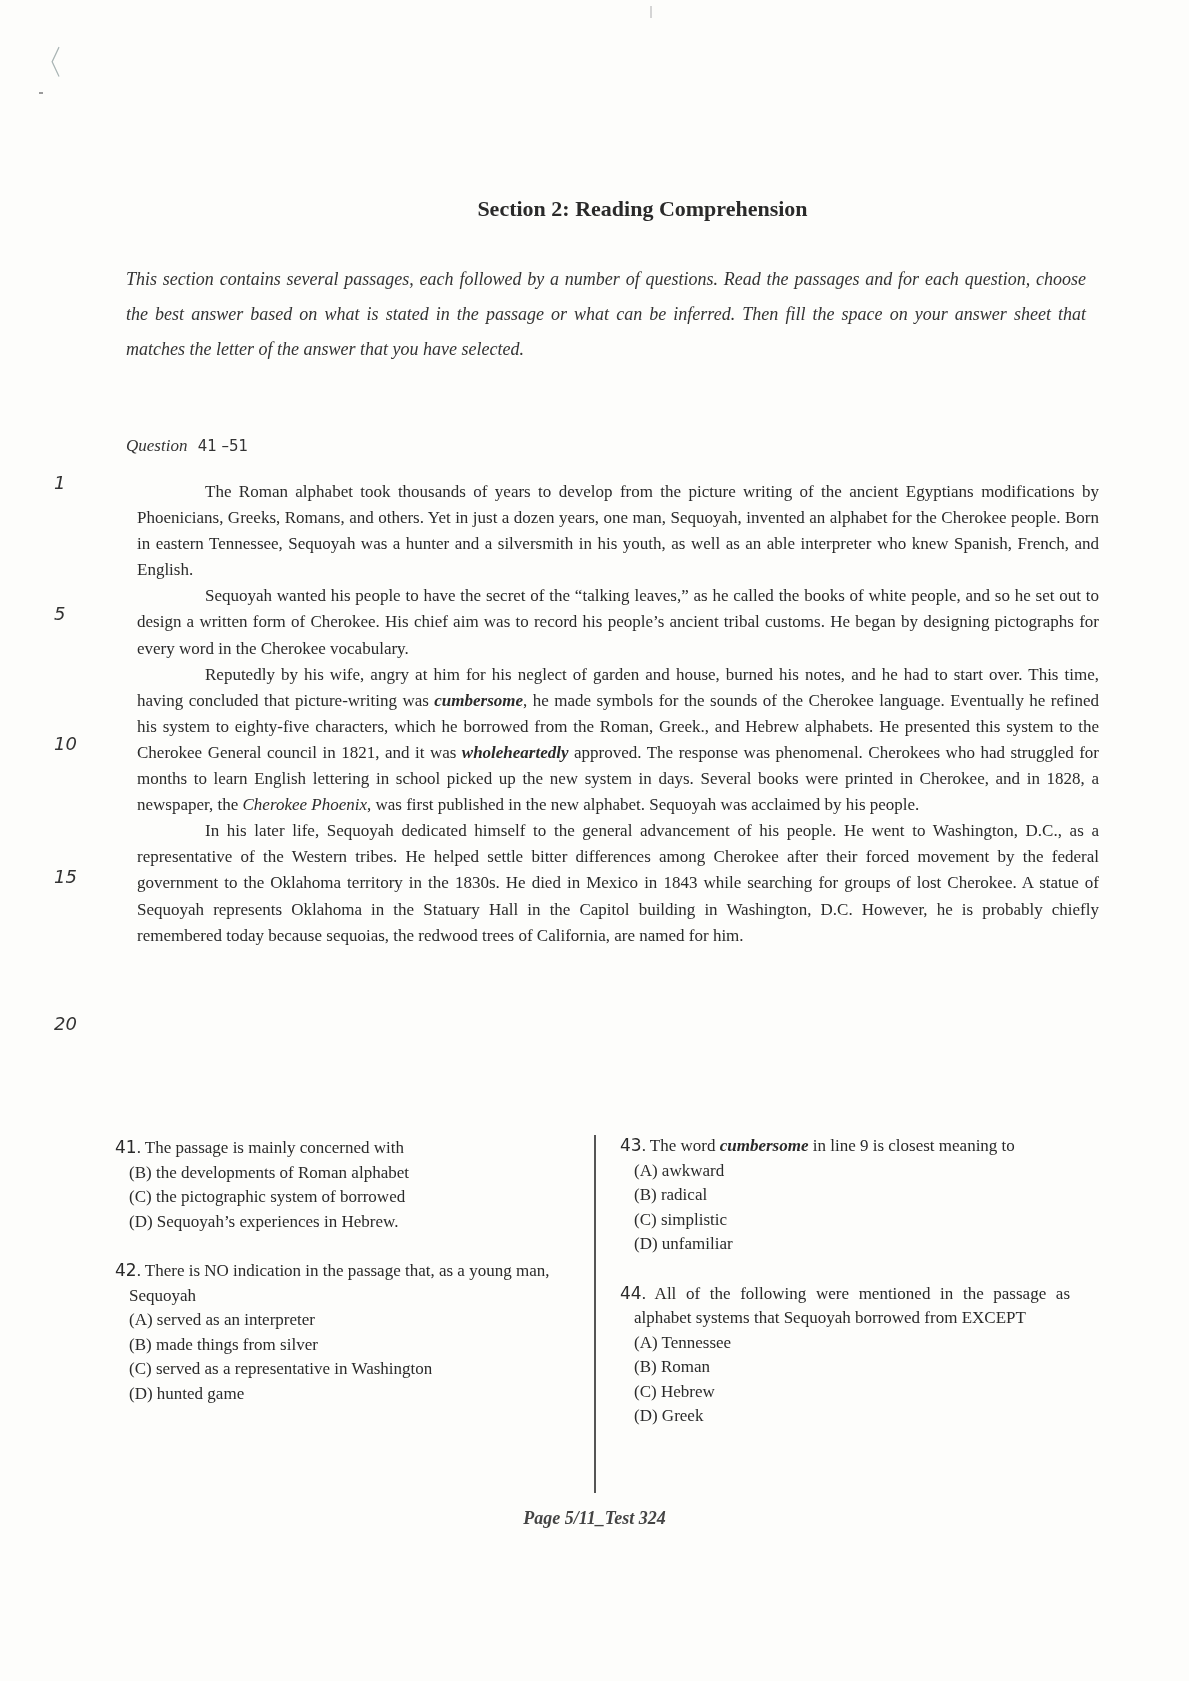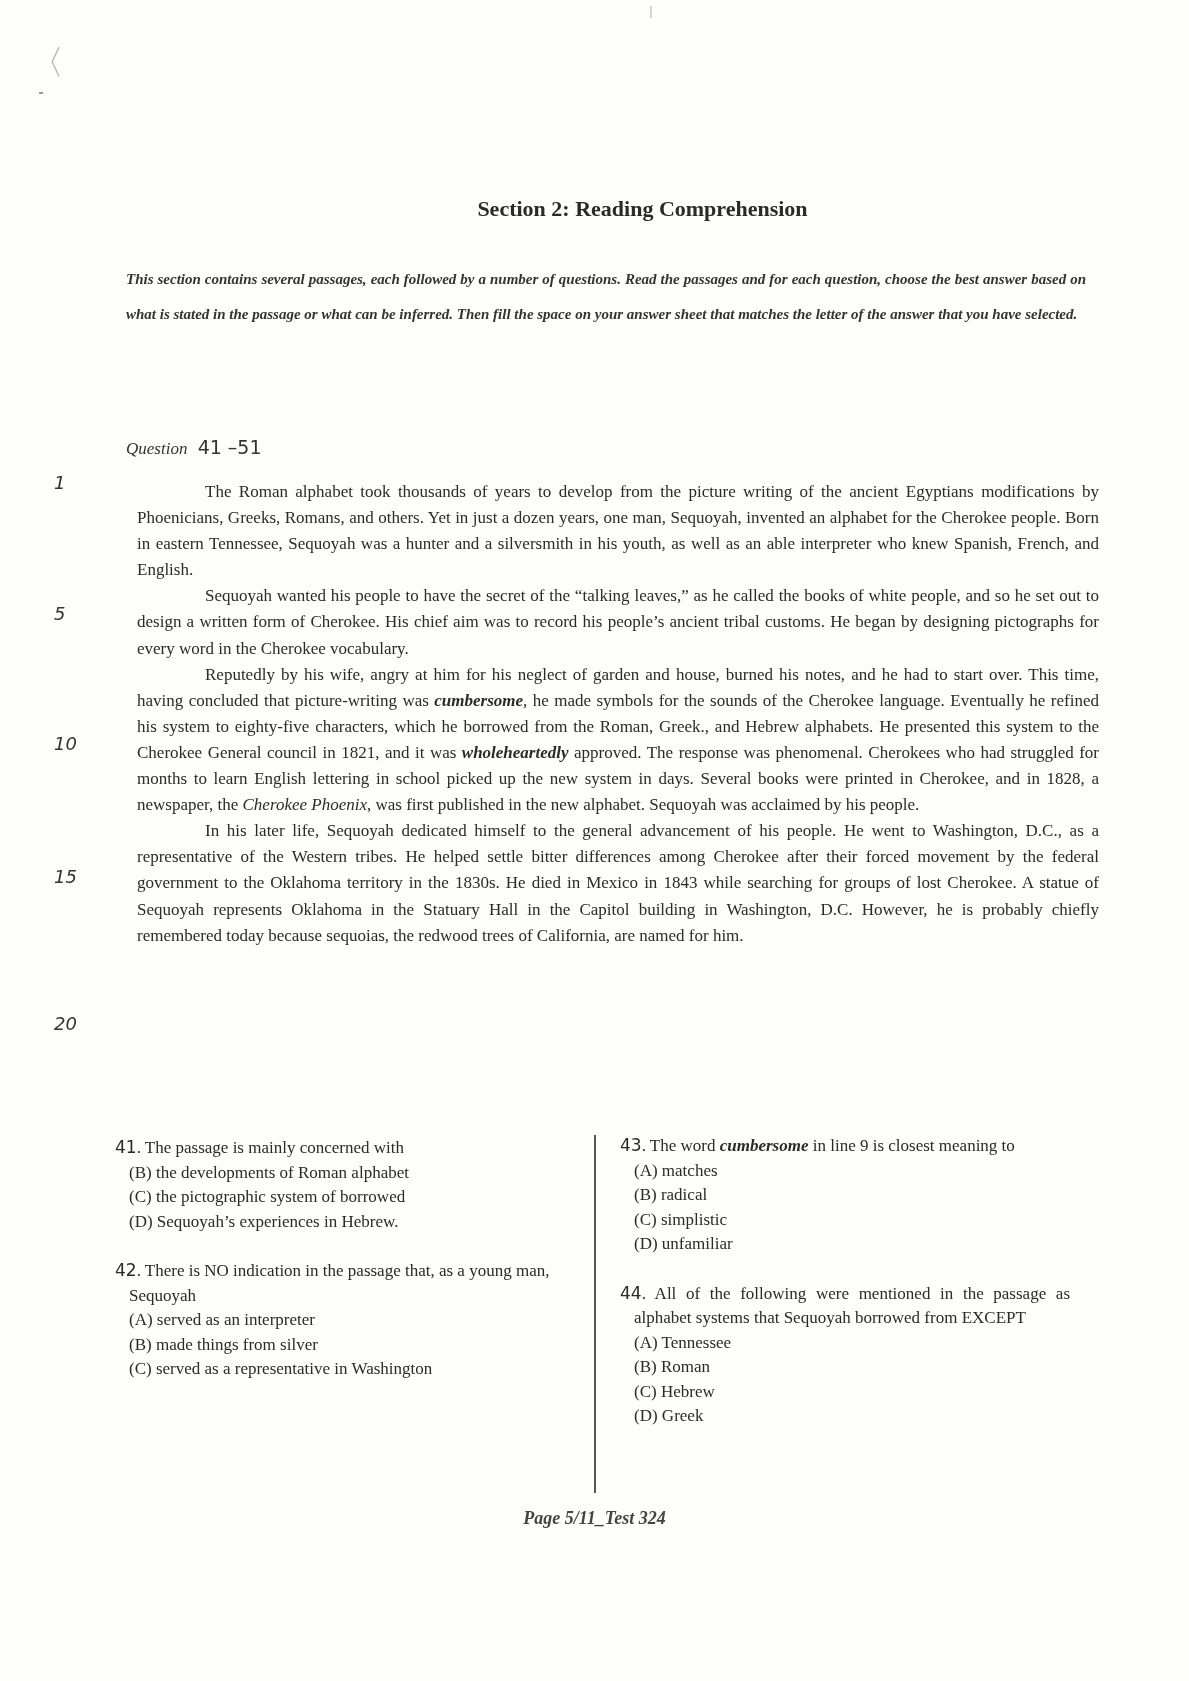--- a/index.html
+++ b/index.html
@@ -20,29 +20,29 @@
   .page-dot {
     position: absolute; left: 39px; top: 92px; width: 4px; height: 2px; background: #9a9a9a;
   }
   .top-tick { position: absolute; left: 650px; top: 6px; width: 2px; height: 12px; background: #d5d5d5; }
   .section-title {
     position: absolute; left: 0; width: 1189px; top: 196px;
     text-align: center; font-weight: bold; font-size: 22px; padding-left: 48px;
   }
   .instructions {
     position: absolute; left: 126px; top: 262px; width: 960px;
-    font-style: italic; font-weight: bold; font-size: 15px; line-height: 35px;
+    font-style: italic; font-weight: normal; font-size: 18px; line-height: 35px;
     text-align: justify; color: #333;
   }
   .question-range {
     position: absolute; left: 126px; top: 436px;
     font-style: italic; font-size: 17px; color: #333;
   }
   .question-range .hand {
-    font-family: "DejaVu Sans", sans-serif; font-style: normal; font-size: 19px; margin-left: 6px;
+    font-family: "DejaVu Sans", sans-serif; font-style: normal; font-size: 15px; margin-left: 6px;
   }
   .passage {
     position: absolute; left: 137px; top: 479px; width: 962px;
     font-size: 17px; line-height: 26.1px; text-align: justify;
   }
   .passage p { margin: 0; text-indent: 68px; }
   .passage em.bi { font-style: italic; font-weight: bold; }
   .line-num {
     position: absolute; left: 54px;
     font-family: "DejaVu Sans", sans-serif; font-size: 18px; color: #333;
@@ -100,29 +100,30 @@
     <div class="q-stem"><span class="q-num">41</span>. <span>The passage is mainly concerned with</span></div>
     <div class="option">(B) the developments of Roman alphabet</div>
     <div class="option">(C) the pictographic system of borrowed</div>
     <div class="option">(D) Sequoyah’s experiences in Hebrew.</div>
   </div>
   <div class="question" style="margin-top:24px;">
     <div class="q-stem"><span class="q-num">42</span>. <span>There is NO indication in the passage that, as a young man, Sequoyah</span></div>
     <div class="option">(A) served as an interpreter</div>
     <div class="option">(B) made things from silver</div>
     <div class="option">(C) served as a representative in Washington</div>
+    <div class="option">(D) hunted game</div>
   </div>
 </div>
 
 <div class="divider"></div>
 
 <div class="qcol right">
   <div class="question">
     <div class="q-stem"><span class="q-num">43</span>. <span>The word </span><em class="bi" style="font-style:italic;font-weight:bold;">cumbersome</em><span> in line 9  is closest meaning to</span></div>
-    <div class="option">(A) matches</div>
+    <div class="option">(A) awkward</div>
     <div class="option">(B) radical</div>
     <div class="option">(C) simplistic</div>
     <div class="option">(D) unfamiliar</div>
   </div>
   <div class="question" style="margin-top:24px;">
     <div class="q-stem just"><span class="q-num">44</span>. <span>All of the following were mentioned in the passage as alphabet systems that Sequoyah borrowed from EXCEPT</span></div>
     <div class="option">(A) Tennessee</div>
     <div class="option">(B) Roman</div>
     <div class="option">(C) Hebrew</div>
     <div class="option">(D) Greek</div>

